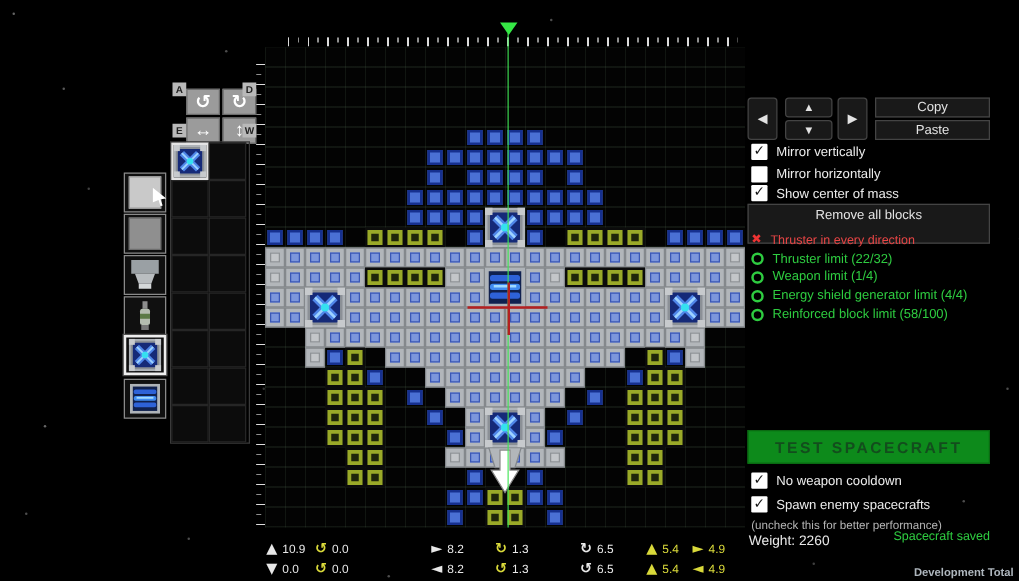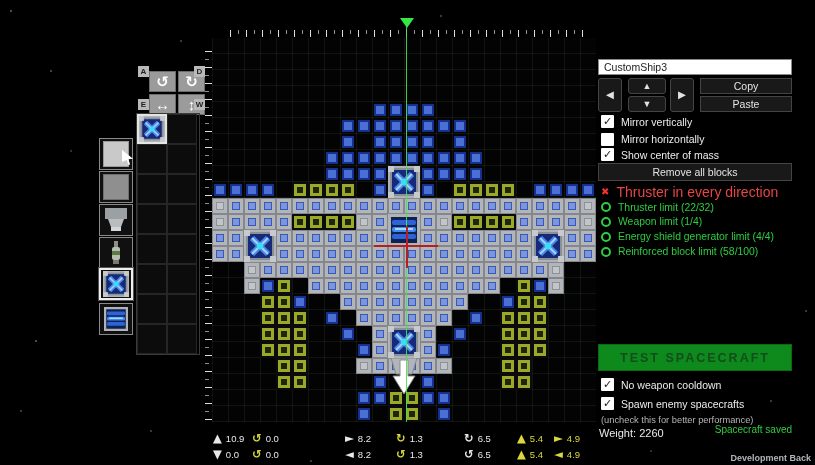--- a/index.html
+++ b/index.html
@@ -84,25 +84,25 @@
   #nav-left{left:1px;top:78px;width:24px;height:34px;font-size:13px;line-height:32px;border-radius:3px;}
   #nav-up{left:31px;top:78px;width:38px;height:16px;font-size:9px;line-height:15px;border-radius:3px;}
   #nav-down{left:31px;top:96px;width:38px;height:16px;font-size:9px;line-height:15px;border-radius:3px;}
   #nav-right{left:73px;top:78px;width:24px;height:34px;font-size:13px;line-height:32px;border-radius:3px;}
   #copy-btn{left:103px;top:78px;width:92px;height:16px;line-height:15px;}
   #paste-btn{left:103px;top:96px;width:92px;height:16px;line-height:15px;}
   .chk-row{position:absolute;left:4px;display:flex;align-items:center;gap:7px;}
   .chk-box{width:13px;height:13px;background:#fff;border-radius:1px;color:#161616;
     font-size:11px;font-weight:bold;text-align:center;line-height:13px;}
   .chk-label{font-size:10.5px;color:#ececec;}
-  #remove-btn{left:1px;top:163px;width:194px;height:18px;line-height:17px;text-align:center;}
+  #remove-btn{left:1px;top:163px;width:194px;height:32px;line-height:17px;text-align:center;}
   #checklist{position:absolute;left:4px;top:185px;width:192px;}
   .req-row{display:flex;align-items:center;gap:7px;height:14.8px;}
   .req-ok{color:#2ecc40;font-size:10.4px;}
-  .req-fail{color:#e84545;font-size:14px;}
+  .req-fail{color:#e84545;font-size:10px;}
   .req-ico-ok{width:6px;height:6px;border:2px solid #2ecc40;border-radius:50%;flex:0 0 auto;}
   .req-ico-fail{color:#e33; font-size:10px;font-weight:bold;flex:0 0 auto;line-height:10px;}
   #test-btn{left:1px;top:344px;width:194px;height:27px;background:#0d8a1b;border:1px solid #0a6b12;
     color:#134d1d;font-weight:bold;font-size:12.5px;letter-spacing:2px;line-height:26px;}
   #perf-note{position:absolute;left:4px;top:415px;font-size:9.3px;color:#b5b5b5;}
   #weight{position:absolute;left:2px;top:427px;font-size:11px;color:#e9e9e9;}
   #saved{position:absolute;right:3px;top:424px;font-size:10px;color:#2ecc40;}
 
   
   #stats-bar{position:absolute;left:205px;top:424px;width:392px;height:41px;}
@@ -580,21 +580,20 @@
       <div class="slot" style="left: 0px; top: 150px;"></div>
       <div class="slot" style="left: 30px; top: 150px;"></div>
       <div class="slot" style="left: 0px; top: 180px;"></div>
       <div class="slot" style="left: 30px; top: 180px;"></div>
       <div class="slot" style="left: 0px; top: 210px;"></div>
       <div class="slot" style="left: 30px; top: 210px;"></div>
     </div>
   <div id="cursor"></div>
 
   <div id="panel">
-    <input id="ship-name" value="CustomShip3" style="">
     <div class="pbtn" id="nav-left"><span>◄</span></div>
     <div class="pbtn" id="nav-up"><span>▲</span></div>
     <div class="pbtn" id="nav-down"><span>▼</span></div>
     <div class="pbtn" id="nav-right"><span>►</span></div>
     <div class="pbtn" id="copy-btn">Copy</div>
     <div class="pbtn" id="paste-btn">Paste</div>
     <div id="mirror-checks">
         <div class="chk-row" style="top: 115px;">
           <div class="chk-box">✓</div>
           <div class="chk-label">Mirror vertically</div>
@@ -699,14 +698,14 @@
       <div class="stat" style="left: 312px; top: 23px;">
         <div class="ico yellow">▲</div>
         <div class="val yellow">5.4</div>
       </div>
       <div class="stat" style="left: 349px; top: 23px;">
         <div class="ico yellow">◄</div>
         <div class="val yellow">4.9</div>
       </div>
     </div>
 
-  <div id="devbuild">Development Back</div>
+  <div id="devbuild">Development Total</div>
 </div>
 
 </body></html>

